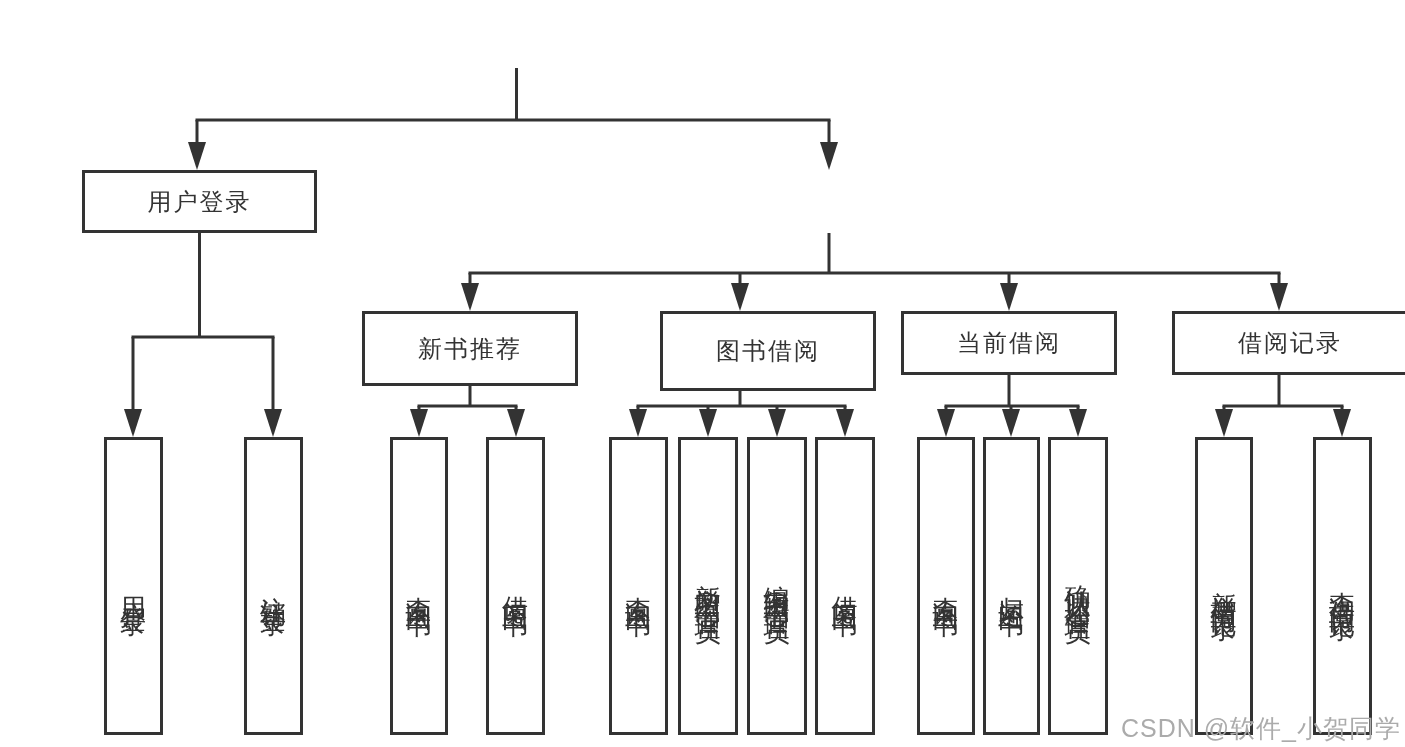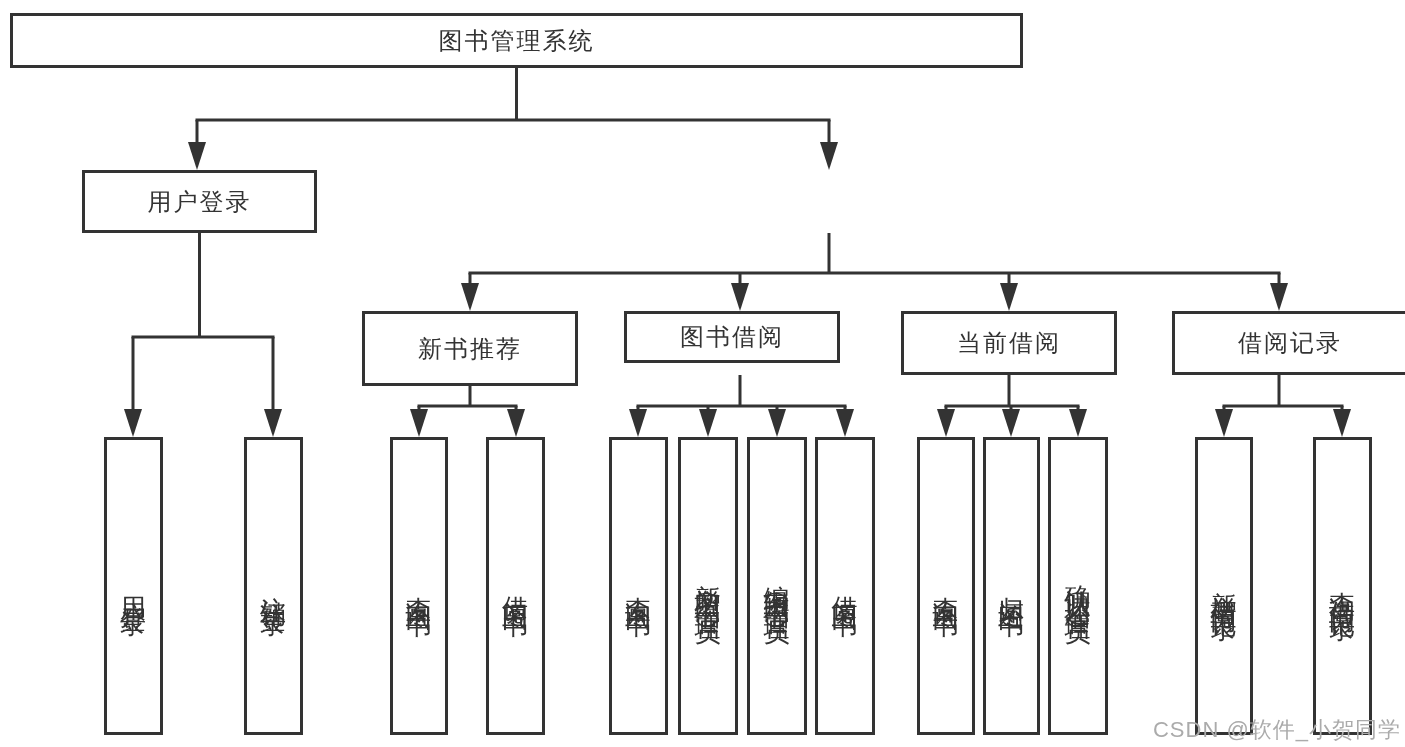--- a/index.html
+++ b/index.html
@@ -17,21 +17,21 @@
     display:flex; align-items:center; justify-content:center;
     z-index:1; color:var(--text,#333333);
   }
   .node.h { font-size:24px; letter-spacing:2px; white-space:nowrap; }
   .node.v {
     writing-mode:vertical-rl; text-orientation:mixed;
     font-size:26px; letter-spacing:5px; line-height:1;
   }
   .watermark {
     position:absolute; right:4px; bottom:2px; z-index:2;
-    font-size:22px; letter-spacing:1px; color:var(--watermark,#ababab);
+    font-size:25px; letter-spacing:1px; color:var(--watermark,#ababab);
     white-space:nowrap;
   }
 </style>
 </head>
 <body style="--line: #333333; --text: #333333; --watermark: #ababab;">
 
 <div class="canvas">
 
   <svg class="connectors" width="1405" height="747" viewBox="0 0 1405 747">
       <line x1="516.5" y1="68" x2="516.5" y2="120" stroke="#333333" stroke-width="3"></line>
@@ -81,26 +81,25 @@
       <line x1="1078" y1="406" x2="1078" y2="413" stroke="#333333" stroke-width="3"></line>
       <polygon points="1069,409 1087,409 1078,437" fill="#333333"></polygon>
       <line x1="1279" y1="375" x2="1279" y2="406" stroke="#333333" stroke-width="3"></line>
       <line x1="1222.5" y1="406" x2="1343.5" y2="406" stroke="#333333" stroke-width="3"></line>
       <line x1="1224" y1="406" x2="1224" y2="413" stroke="#333333" stroke-width="3"></line>
       <polygon points="1215,409 1233,409 1224,437" fill="#333333"></polygon>
       <line x1="1342" y1="406" x2="1342" y2="413" stroke="#333333" stroke-width="3"></line>
       <polygon points="1333,409 1351,409 1342,437" fill="#333333"></polygon>
     </svg>
 
-  <div class="node h" style="left:10px;top:13px;width:1013px;height:55px">图书管理系统</div>
 
   <div class="node h" style="left:82px;top:170px;width:235px;height:63px">用户登录</div>
 
   <div class="node h" style="left:362px;top:311px;width:216px;height:75px">新书推荐</div>
-  <div class="node h" style="left:624px;top:311px;width:216px;height:52px">图书借阅</div>
+  <div class="node h" style="left:660px;top:311px;width:216px;height:80px">图书借阅</div>
   <div class="node h" style="left:901px;top:311px;width:216px;height:64px">当前借阅</div>
   <div class="node h" style="left:1172px;top:311px;width:236px;height:64px">借阅记录</div>
 
   <div class="node v" style="left:104px;top:437px;width:59px;height:298px">用户登录</div>
   <div class="node v" style="left:244px;top:437px;width:59px;height:298px">注销登录</div>
 
   <div class="node v" style="left:390px;top:437px;width:58px;height:298px">查询图书</div>
   <div class="node v" style="left:486px;top:437px;width:59px;height:298px">借阅图书</div>
 
   <div class="node v" style="left:609px;top:437px;width:59px;height:298px">查询图书</div>

